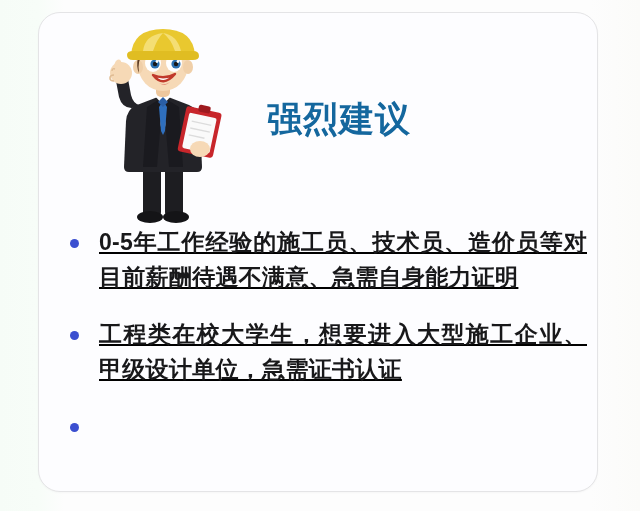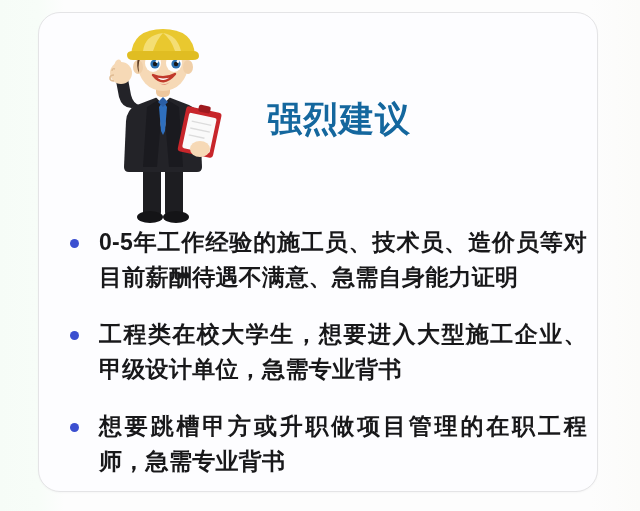--- a/index.html
+++ b/index.html
@@ -74,20 +74,21 @@
     left: 0;
     top: 212px;
     width: 560px;
   }
   .bullet-row {
     position: relative;
     padding-left: 60px;
     padding-right: 12px;
     margin-bottom: 22px;
     min-height: 34px;
+    text-decoration: underline;
   }
   .bullet-dot {
     position: absolute;
     left: 31px;
     top: 14px;
     width: 9px;
     height: 9px;
     border-radius: 50%;
     background: #3b4fd0;
   }
@@ -193,24 +194,23 @@
 
     <div class="bullets">
 
       <div class="bullet-row">
         <span class="bullet-dot"></span>
         <span class="bullet-text">0-5年工作经验的施工员、技术员、造价员等对目前薪酬待遇不满意、急需自身能力证明</span>
       </div>
 
       <div class="bullet-row">
         <span class="bullet-dot"></span>
-        <span class="bullet-text">工程类在校大学生，想要进入大型施工企业、甲级设计单位，急需专业背书</span>
+        <span class="bullet-text">工程类在校大学生，想要进入大型施工企业、甲级设计单位，急需证书认证</span>
       </div>
 
       <div class="bullet-row">
         <span class="bullet-dot"></span>
-        <span class="bullet-text">想要跳槽甲方或升职做项目管理的在职工程师，急需专业背书</span>
       </div>
 
     </div>
 
   </div>
 </div>
 
 </body></html>

